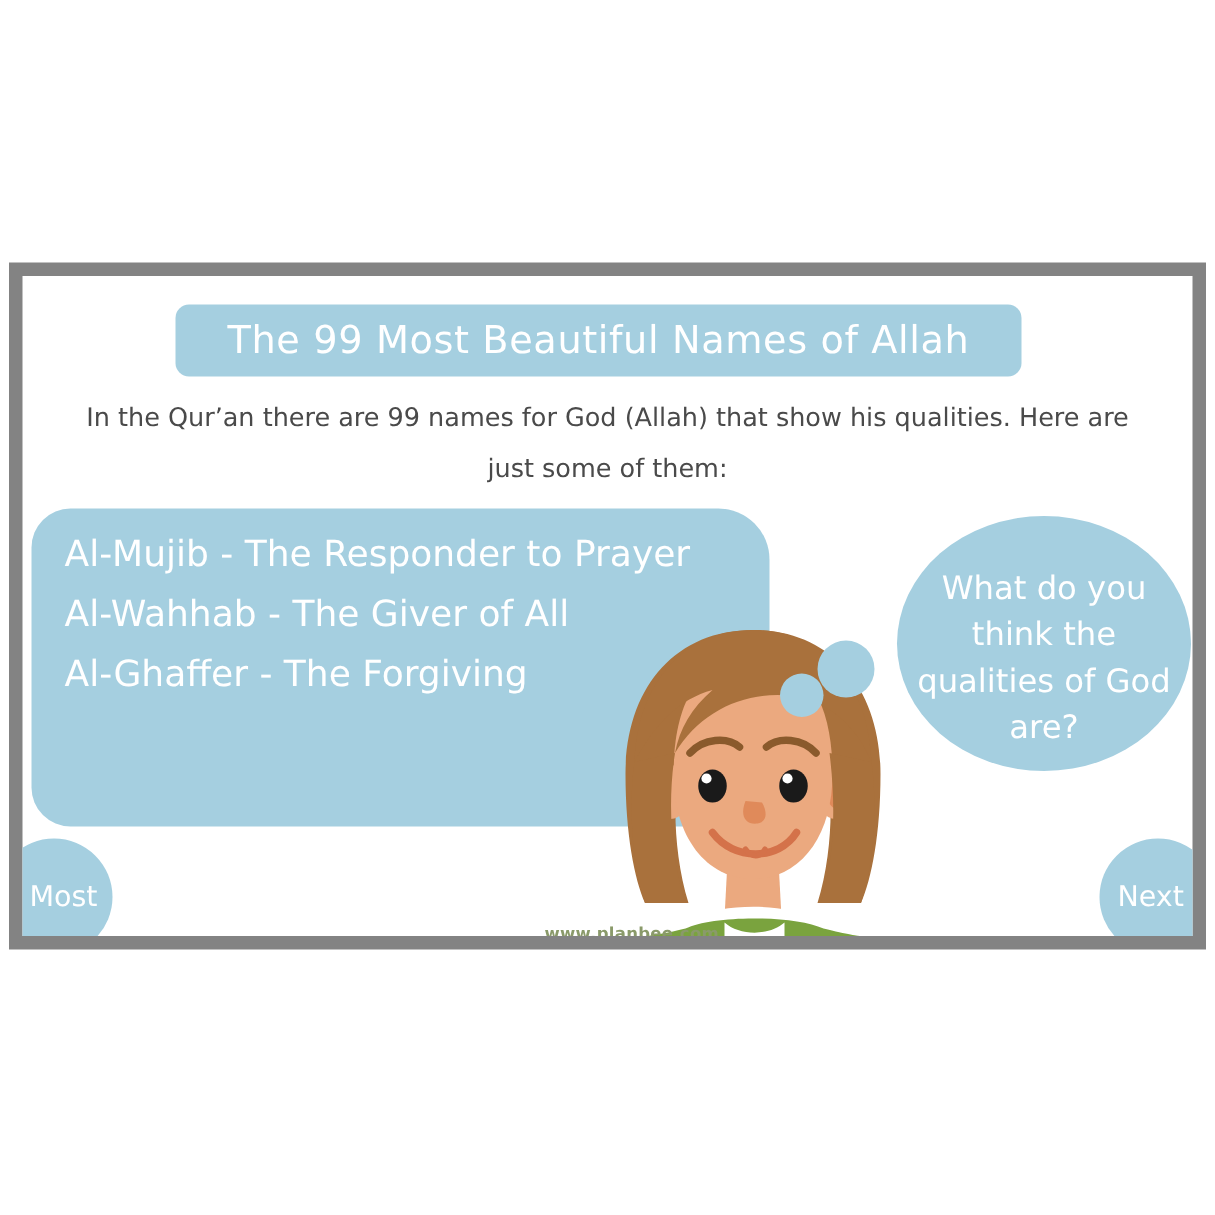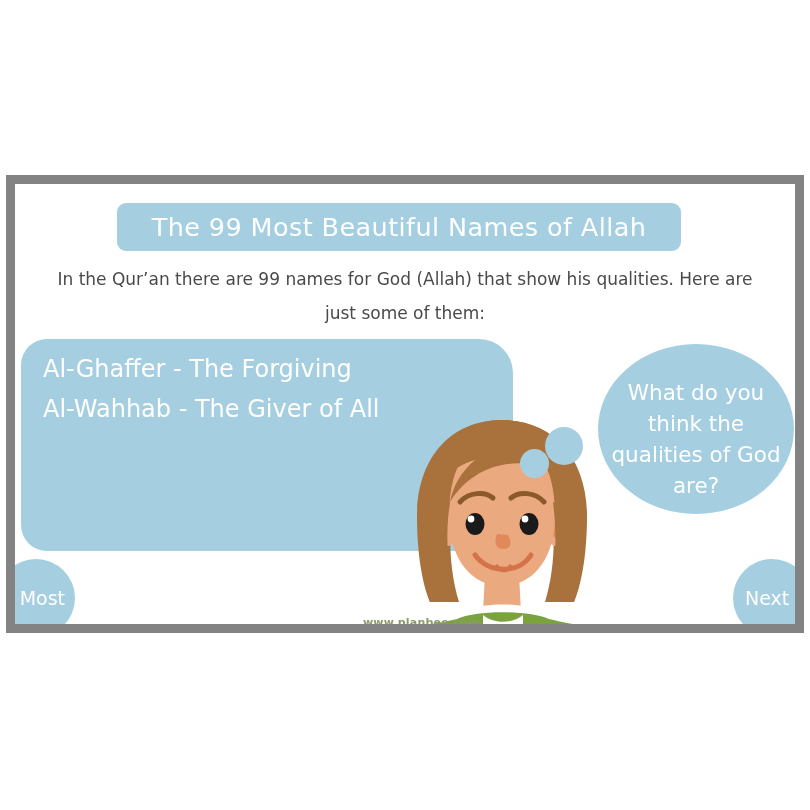--- a/index.html
+++ b/index.html
@@ -189,22 +189,23 @@
   <div id="slide-canvas">
 
     <div id="title-banner">
       <span id="title-banner-text">The 99 Most Beautiful Names of Allah</span>
     </div>
 
     <div id="intro-paragraph">In the Qur’an there are 99 names for God (Allah) that show his qualities. Here are just some of them:</div>
 
     <div id="names-box">
       <div id="names-list">
+        <div class="name-line">Al-Mujib - The Responder to Prayer</div>
+        <div class="name-line">Al-Wahhab - The Giver of All</div>
         <div class="name-line">Al-Ghaffer - The Forgiving</div>
-        <div class="name-line">Al-Wahhab - The Giver of All</div>
       </div>
     </div>
 
     <svg id="girl-figure" viewBox="0 0 210 208">
 
       <path d="M105 4 C 52 4, 20 44, 20 100 C 20 140, 26 170, 33 186 L 62 186 C 54 160, 52 130, 54 108 L 156 108 C 158 130, 156 160, 148 186 L 177 186 C 184 170, 190 140, 190 100 C 190 44, 158 4, 105 4 Z" fill="#a9713c"></path>
 
       <ellipse cx="50" cy="112" rx="13" ry="18" fill="#eba97f"></ellipse>
       <ellipse cx="160" cy="112" rx="13" ry="18" fill="#eba97f"></ellipse>
       <ellipse cx="161" cy="112" rx="7" ry="11" fill="#e08a5a"></ellipse>

